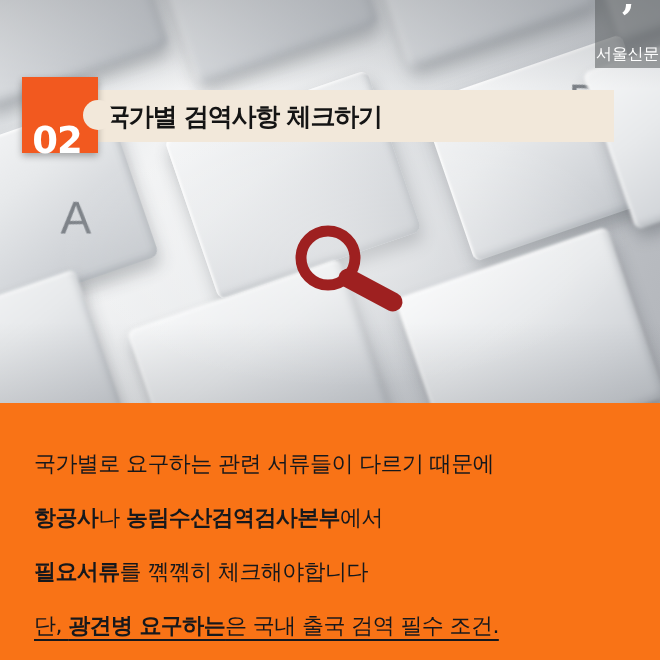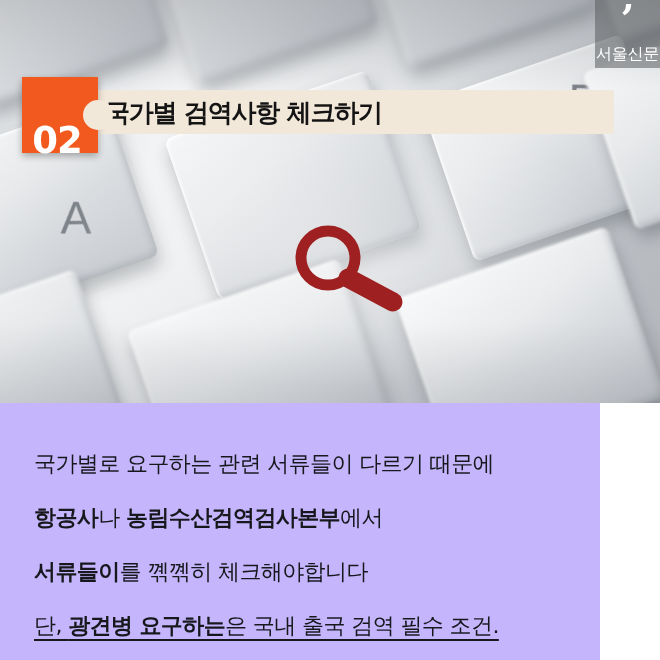--- a/index.html
+++ b/index.html
@@ -110,21 +110,21 @@
     font-size: 16px;
     font-weight: 400;
     letter-spacing: -.3px;
     margin-top: 12px;
   }
 
   
   #banner {
     position: absolute;
     left: 69px; top: 90px;
-    width: 545px; height: 44px;
+    width: 545px; height: 52px;
     background: #f2e8da;
   }
   
   #banner::before {
     content: "";
     position: absolute;
     left: -15px; top: 50%;
     width: 30px; height: 30px;
     margin-top: -15px;
     border-radius: 50%;
@@ -172,22 +172,22 @@
     letter-spacing: -1px;
     padding-right: 6px;
     box-sizing: border-box;
     margin-top: 25px;
   }
 
   
   #caption {
     position: absolute;
     left: 0; top: 403px;
-    width: 600px; height: 257px;
-    background: #c4b5fd;
+    width: 660px; height: 257px;
+    background: #f97316;
   }
   #caption-lines {
     position: absolute;
     left: 34px; top: 34px;
     right: 20px;
   }
   .cap-line {
     font-family: "DejaVu Sans", "Liberation Sans", sans-serif;
     font-size: 22px;
     color: #16181c;
@@ -251,18 +251,18 @@
 
     <div id="badge">
       <span id="badge-num">02</span>
     </div>
   </div>
 
   <div id="caption">
     <div id="caption-lines">
         <div class="cap-line"><span>국가별로 요구하는 관련 서류들이 다르기 때문에</span></div>
         <div class="cap-line"><span class="b">항공사</span><span>나 </span><span class="b">농림수산검역검사본부</span><span>에서</span></div>
-        <div class="cap-line"><span class="b">서류들이</span><span>를 꼒꼒히 체크해야합니다</span></div>
+        <div class="cap-line"><span class="b">필요서류</span><span>를 꼒꼒히 체크해야합니다</span></div>
         <div class="cap-line underline"><span>단, </span><span class="b">광견병 요구하는</span><span>은 국내 출국 검역 필수 조건.</span></div>
       </div>
   </div>
 
 </div>
 
 </body></html>

